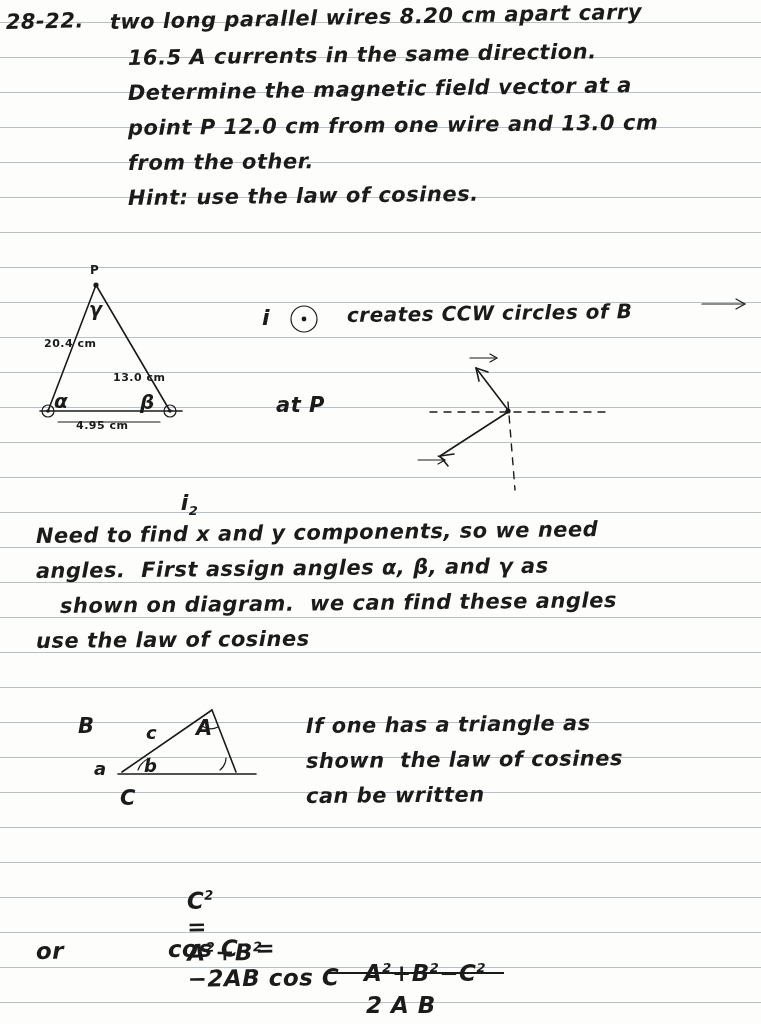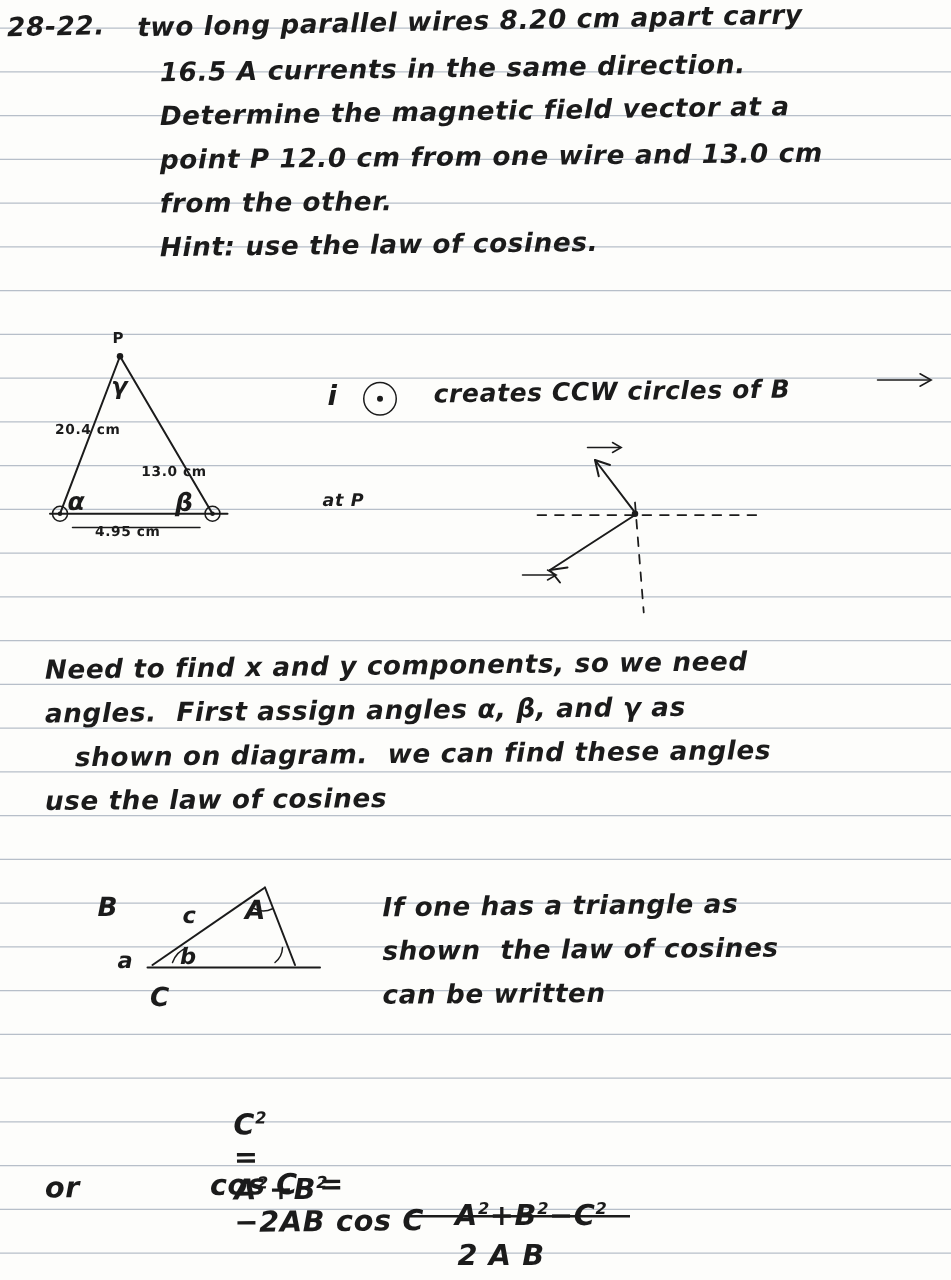--- a/index.html
+++ b/index.html
@@ -120,33 +120,36 @@
     <path class="thin" d="M28,157 L130,157"></path>
   </svg>
   <div class="hw small" style="left:90px; top:263px;">P</div>
   <div class="hw" style="left:89px; top:298px; font-size:19px; font-style:italic; font-weight:600;">γ</div>
   <div class="hw tiny" style="left:44px; top:337px;">20.4 cm</div>
   <div class="hw tiny" style="left:113px; top:351px;margin-top:20px;">13.0 cm</div>
   <div class="hw tiny" style="left:76px; top:419px;">4.95 cm</div>
   <div class="hw" style="left:54px; top:389px; font-size:20px; font-style:italic; font-weight:600;">α</div>
   <div class="hw" style="left:140px; top:390px; font-size:20px; font-style:italic; font-weight:600;">β</div>
 
+  <div class="hw" style="left:148px; top:465px; font-size:22px; font-style:italic; font-weight:600;">
+    <span>i</span><span class="sub">2</span>
+  </div>
 
   <div class="hw" style="left:262px; top:305px; font-size:22px; font-style:italic; font-weight:600;">i</div>
   <svg style="left:288px; top:303px; width:36px; height:36px;">
     <circle class="thin nofill" cx="16" cy="16" r="13"></circle>
     <circle class="dot" cx="16" cy="16" r="2.4"></circle>
   </svg>
   <div class="hw hw-line" style="left:347px; top:303px; font-size:20px; transform: rotate(-0.8deg);">creates CCW circles of B</div>
   <svg style="left:700px; top:296px; width:56px; height:20px;">
     <path class="thin" d="M2,8 L44,8"></path>
     <path class="thin" d="M36,3 L45,8 L36,13"></path>
   </svg>
 
-  <div class="hw hw-line" style="left:258px; top:393px; font-size:14px;">at P</div>
+  <div class="hw hw-line" style="left:276px; top:393px; font-size:21px;">at P</div>
 
   <svg style="left:420px; top:350px; width:220px; height:150px;">
 
     <path class="dash" d="M10,62 L190,62"></path>
 
     <path class="dash" d="M88,52 L95,140"></path>
 
     <path class="stroke" d="M88,60 L56,18"></path>
     <path class="stroke" d="M56,18 L68,22 M56,18 L59,31"></path>
 

